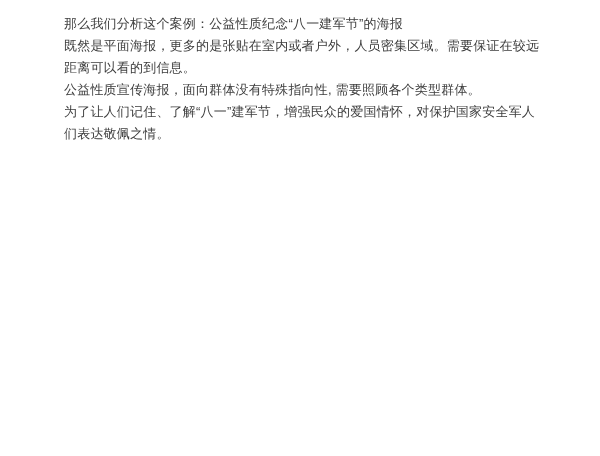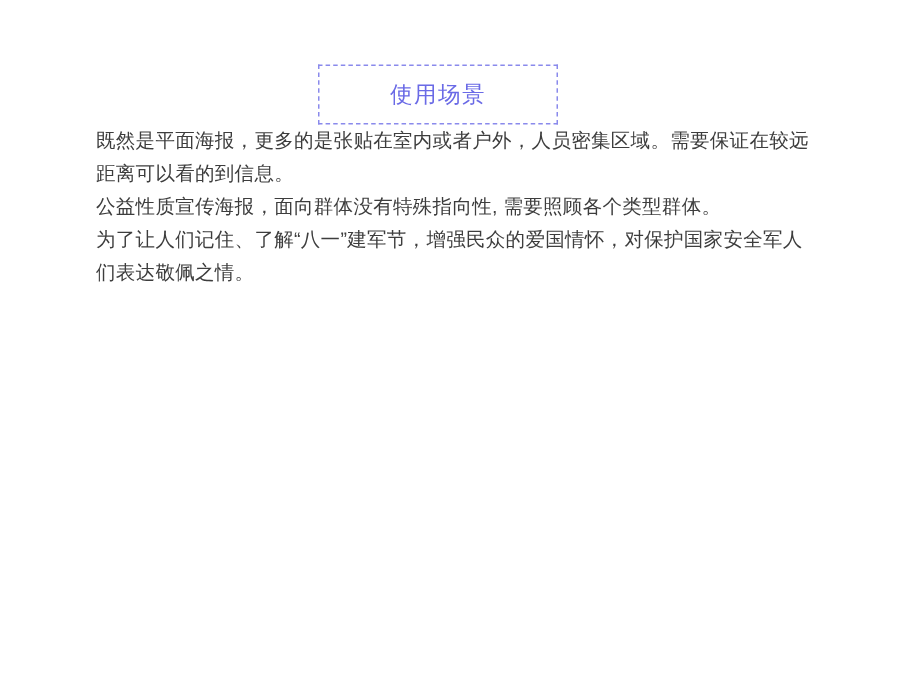--- a/index.html
+++ b/index.html
@@ -46,24 +46,22 @@
     color: #6a6ae6;
   }
   .after-box {
   }
 </style>
 </head>
 <body>
 
 <div class="page">
 
+  <p class="body-text">那么我们分析这个案例：公益性质纪念“八一建军节”的海报</p>
 
-  <div class="tag-box">
-    <span class="tag-label">使用场景</span>
-  </div>
 
   <p class="body-text after-box">既然是平面海报，更多的是张贴在室内或者户外，人员密集区域。需要保证在较远距离可以看的到信息。</p>
 
 
   <p class="body-text after-box">公益性质宣传海报，面向群体没有特殊指向性, 需要照顾各个类型群体。</p>
 
 
   <p class="body-text after-box">为了让人们记住、了解“八一”建军节，增强民众的爱国情怀，对保护国家安全军人们表达敬佩之情。</p>
 
 </div>

